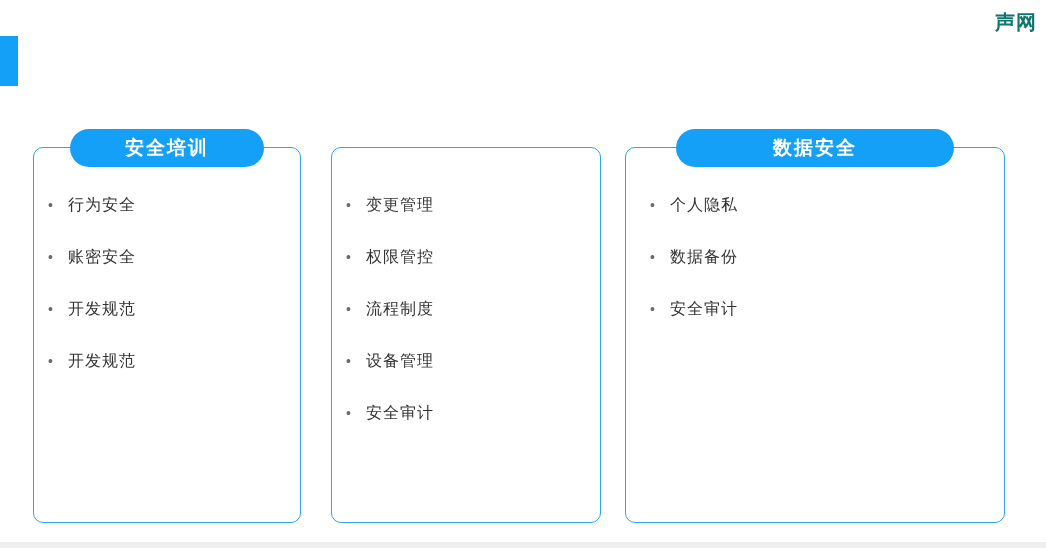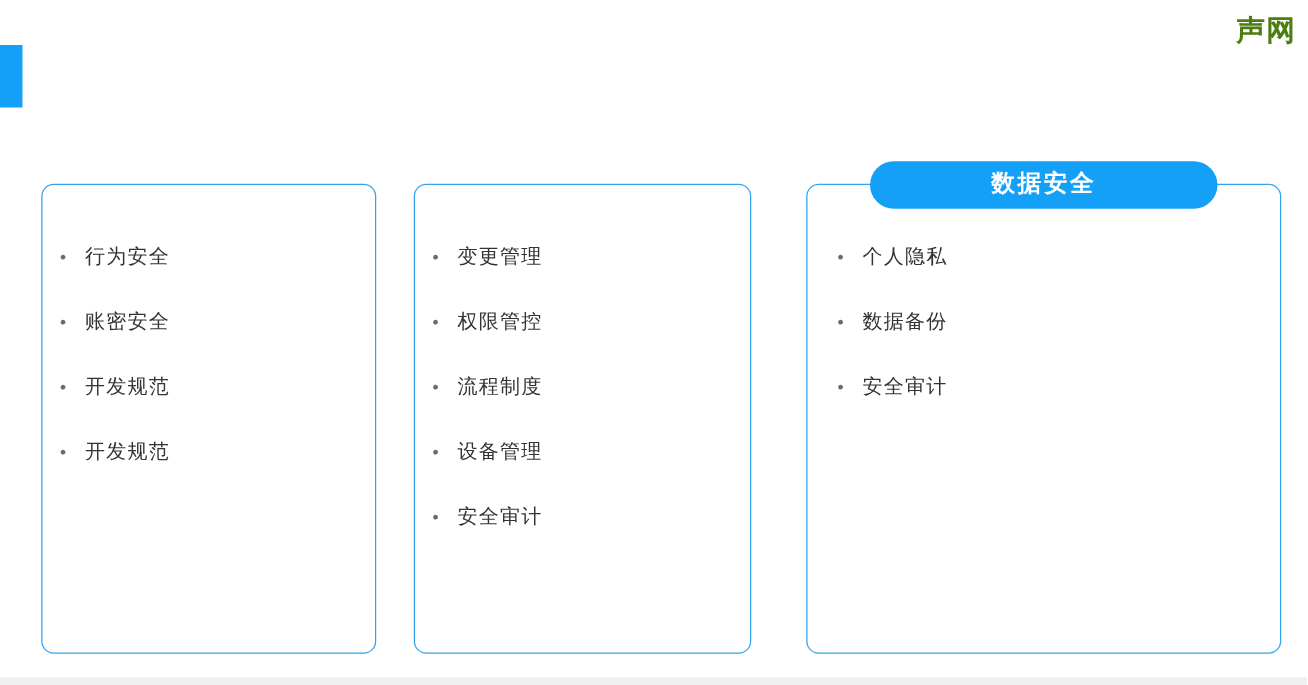--- a/index.html
+++ b/index.html
@@ -13,23 +13,23 @@
     width: 1046px;
     height: 548px;
     background: #ffffff;
     overflow: hidden;
   }
   
   #logo {
     position: absolute;
     top: 9px;
     right: 9px;
-    font-size: 23px;
+    font-size: 20px;
     font-weight: 800;
-    color: #4d7c0f;
+    color: #0f766e;
     letter-spacing: 1px;
   }
   
   #accent-bar {
     position: absolute;
     left: 0;
     top: 36px;
     width: 18px;
     height: 50px;
     background: #14a0f6;
@@ -49,21 +49,21 @@
     position: absolute;
     top: 147px;
     height: 376px;
     background: #ffffff;
     border: 1.5px solid #35a2ee;
     border-radius: 10px;
     box-sizing: border-box;
   }
   #card-0 { left: 33px;  width: 268px; }
   #card-1 { left: 331px; width: 270px; }
-  #card-2 { left: 625px; width: 380px; margin-left: 20px; }
+  #card-2 { left: 625px; width: 380px; }
   .pill {
     position: absolute;
     top: -19px;
     left: 50%;
     transform: translateX(-50%);
     height: 38px;
     line-height: 38px;
     border-radius: 19px;
     background: #14a0f6;
     color: #ffffff;
@@ -122,20 +122,21 @@
 </head>
 <body>
 
 <div id="page">
 
   <div id="logo">声网</div>
 
   <div id="accent-bar"></div>
 
   <div class="card" id="card-0">
+    <div class="pill">安全培训</div>
     <ul class="items">
       <li class="item">
           <span class="bullet">•</span>
           <span>行为安全</span>
         </li>
       <li class="item">
           <span class="bullet">•</span>
           <span>账密安全</span>
         </li>
       <li class="item">

